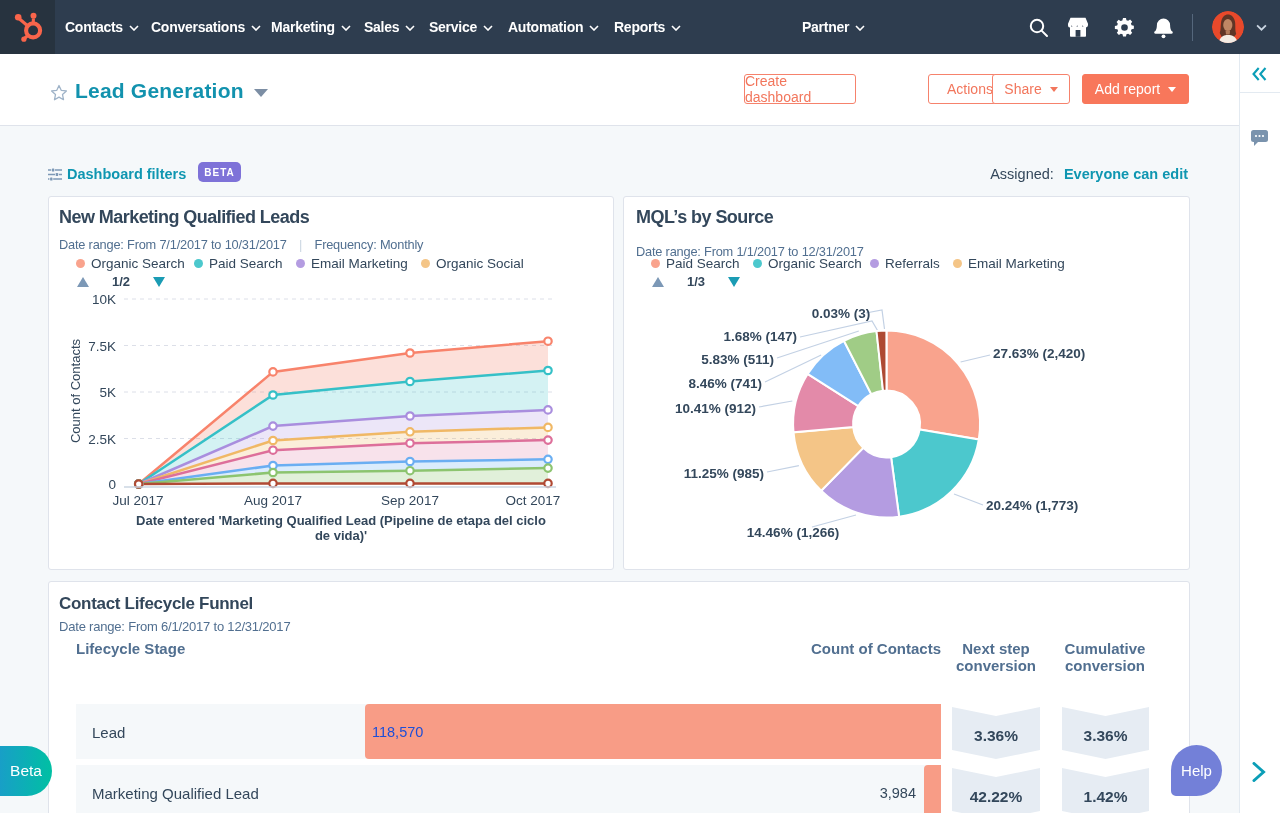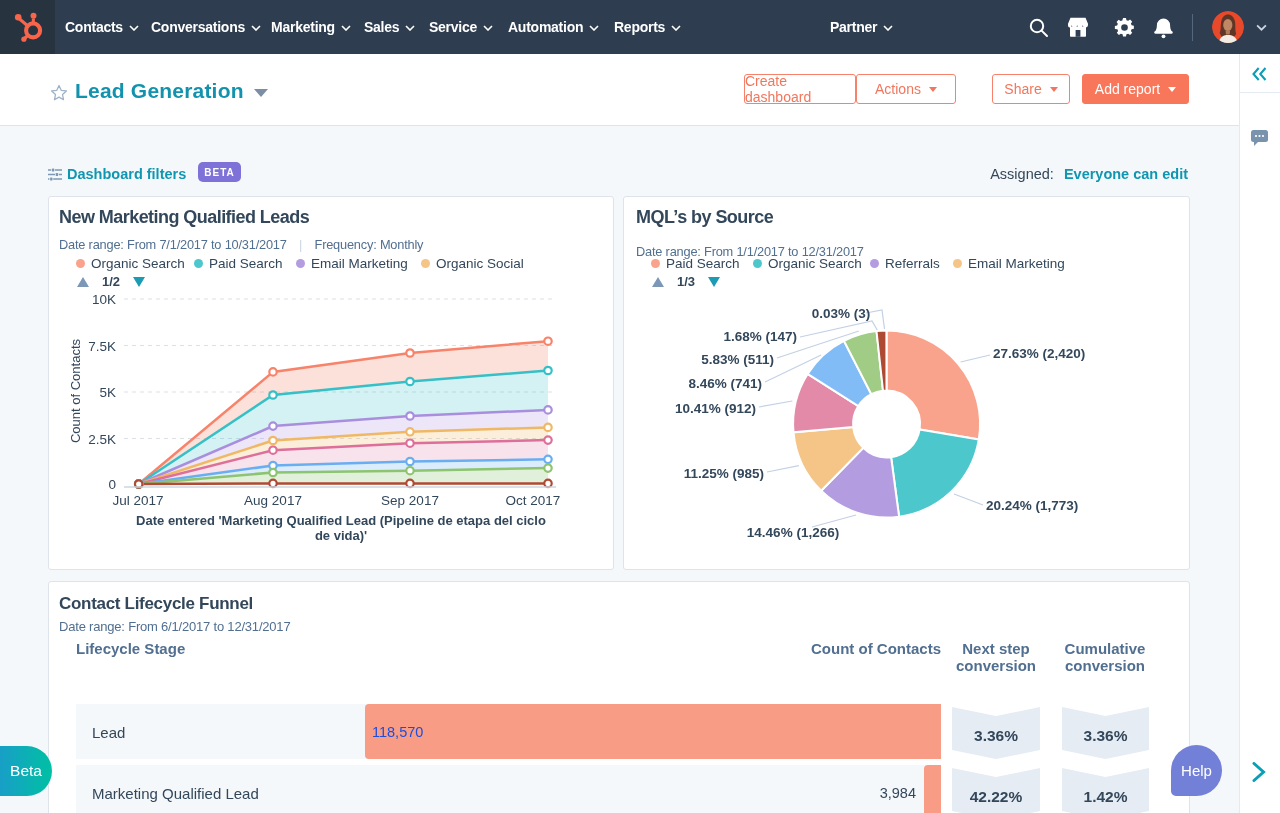--- a/index.html
+++ b/index.html
@@ -24,21 +24,21 @@
 .filters { position:absolute; left:67px; top:166px; font-size:14.5px; font-weight:700; color:#0f96b1; }
 .beta-badge { position:absolute; left:198px; top:162px; width:43px; height:20px; background:#7e72d8; border-radius:5px; color:#fff; font-size:10px; font-weight:700; letter-spacing:1px; display:flex; align-items:center; justify-content:center; }
 .assigned { position:absolute; top:166px; right:92px; font-size:14.5px; color:#33475b; }
 .assigned b { color:#0f96b1; font-weight:700; margin-left:6px; }
 .card { position:absolute; background:#fff; border:1px solid #dfe3eb; border-radius:3px; }
 .ctitle { position:absolute; font-size:18px; font-weight:700; color:#33475b; letter-spacing:-0.55px; }
 .cdate { position:absolute; font-size:12.8px; color:#516f90; letter-spacing:-0.2px; }
 .cdate .sep { color:#cbd6e2; margin:0 9px; }
 .leg { position:absolute; display:flex; align-items:center; gap:6px; font-size:13.5px; color:#33475b; }
 .dot { width:9px; height:9px; border-radius:50%; display:inline-block; }
-.pgn { position:absolute; display:flex; align-items:center; gap:13px; font-size:13px; color:#33475b; font-weight:600; }
+.pgn { position:absolute; display:flex; align-items:center; gap:23px; font-size:13px; color:#33475b; font-weight:600; }
 .tri-up { width:0; height:0; border-left:6px solid transparent; border-right:6px solid transparent; border-bottom:10px solid #7c98b6; }
 .tri-dn { width:0; height:0; border-left:6px solid transparent; border-right:6px solid transparent; border-top:10px solid #1b9cb4; }
 
 .fh { position:absolute; font-size:15px; font-weight:700; color:#516f90; }
 .frow { position:absolute; left:76px; width:865px; background:#f5f8fa; }
 .flabel { position:absolute; left:16px; font-size:15px; color:#33475b; }
 .fbar { position:absolute; background:#f89c86; border-radius:4px 0 0 4px; }
 .chev { position:absolute; background:#e6ecf3; clip-path:polygon(0 0, 50% 17.3%, 100% 0, 100% 82.7%, 50% 100%, 0 82.7%); display:flex; align-items:center; justify-content:center; padding-top:5px; font-size:15.5px; font-weight:700; color:#33475b; }
 .beta-pill { position:absolute; left:0; top:746px; width:52px; height:50px; border-radius:0 25px 25px 0; background:linear-gradient(90deg,#189fc7,#00c0a3); color:#fff; font-size:15.5px; display:flex; align-items:center; justify-content:center; }
 .help { position:absolute; left:1171px; top:745px; width:51px; height:51px; background:#7380d8; border-radius:26px 26px 26px 5px; color:#fff; font-size:15px; display:flex; align-items:center; justify-content:center; }
@@ -76,21 +76,21 @@
       </svg></span>
   <span class="mi" style="left:429px">Service <svg width="10" height="6" viewBox="0 0 10 6" fill="none">
         <path d="M1 1l4 4 4-4" stroke="#fff" stroke-width="1.6"></path>
       </svg></span>
   <span class="mi" style="left:508px">Automation <svg width="10" height="6" viewBox="0 0 10 6" fill="none">
         <path d="M1 1l4 4 4-4" stroke="#fff" stroke-width="1.6"></path>
       </svg></span>
   <span class="mi" style="left:614px">Reports <svg width="10" height="6" viewBox="0 0 10 6" fill="none">
         <path d="M1 1l4 4 4-4" stroke="#fff" stroke-width="1.6"></path>
       </svg></span>
-  <span class="mi" style="left:830px">Partner <svg width="10" height="6" viewBox="0 0 10 6" fill="none">
+  <span class="mi" style="left:802px">Partner <svg width="10" height="6" viewBox="0 0 10 6" fill="none">
         <path d="M1 1l4 4 4-4" stroke="#fff" stroke-width="1.6"></path>
       </svg></span>
 
   <svg class="nico" style="left:1028px" width="21" height="21" viewBox="0 0 21 21" fill="none">
     <circle cx="9" cy="9" r="6.2" stroke="#fff" stroke-width="2"></circle>
     <path d="M13.6 13.6L19 19" stroke="#fff" stroke-width="2" stroke-linecap="round"></path>
   </svg>
   <svg class="nico" style="left:1067px" width="22" height="21" viewBox="0 0 22 21">
     <path d="M3 9.5h16V19a0.8 0.8 0 0 1-0.8 0.8H3.8A0.8 0.8 0 0 1 3 19z" fill="#fff"></path>
     <path d="M3.5 0.8h15L21 6.8v1.4a2.6 2.6 0 0 1-2.6 2.3 2.7 2.7 0 0 1-2.7-2.2 2.75 2.75 0 0 1-2.75 2.2A2.75 2.75 0 0 1 10.2 8.3a2.75 2.75 0 0 1-2.75 2.2A2.7 2.7 0 0 1 4.7 8.3 2.6 2.6 0 0 1 2.1 10.5 2.6 2.6 0 0 1 1 8.2V6.8z" fill="#fff"></path>
@@ -125,21 +125,21 @@
 </div>
 
 <div class="hdr"></div>
 <svg class="abs" style="left:50px;top:84px" width="18" height="18" viewBox="0 0 18 18" fill="none">
   <path d="M9 1.5l2.2 4.8 5.2.6-3.9 3.6 1 5.2L9 13.1l-4.5 2.6 1-5.2L1.6 6.9l5.2-.6z" stroke="#9fb3c8" stroke-width="1.3" stroke-linejoin="round"></path>
 </svg>
 <div class="title">Lead Generation</div>
 <div class="abs" style="left:254px;top:89px;width:0;height:0;border-left:7px solid transparent;border-right:7px solid transparent;border-top:8px solid #7c8ea4"></div>
 
 <div class="btn" style="left:744px;width:112px">Create dashboard</div>
-<div class="btn" style="left:856px;width:100px">Actions <span class="caret-dn"></span></div>
+<div class="btn" style="left:928px;width:100px">Actions <span class="caret-dn"></span></div>
 <div class="btn" style="left:992px;width:78px">Share <span class="caret-dn"></span></div>
 <div class="btn primary" style="left:1082px;width:107px">Add report <span class="caret-dn"></span></div>
 
 <div class="side"></div>
 <svg class="abs" style="left:1252px;top:67px" width="15" height="14" viewBox="0 0 15 14" fill="none">
   <path d="M6.7 1L1.5 7l5.2 6M13.5 1L8.3 7l5.2 6" stroke="#0b9eb7" stroke-width="2.1"></path>
 </svg>
 <div class="abs" style="left:1240px;top:92px;width:40px;height:1px;background:#e3eaf1"></div>
 <svg class="abs" style="left:1251px;top:130px" width="17" height="16" viewBox="0 0 17 16">
   <rect x="0" y="0" width="17" height="12" rx="2.5" fill="#7a93ad"></rect>

